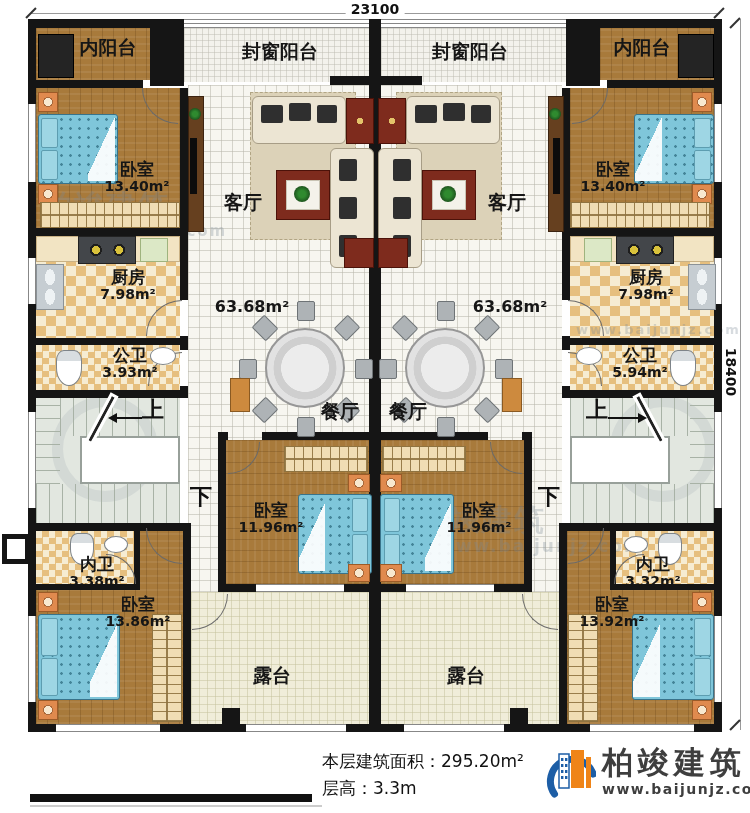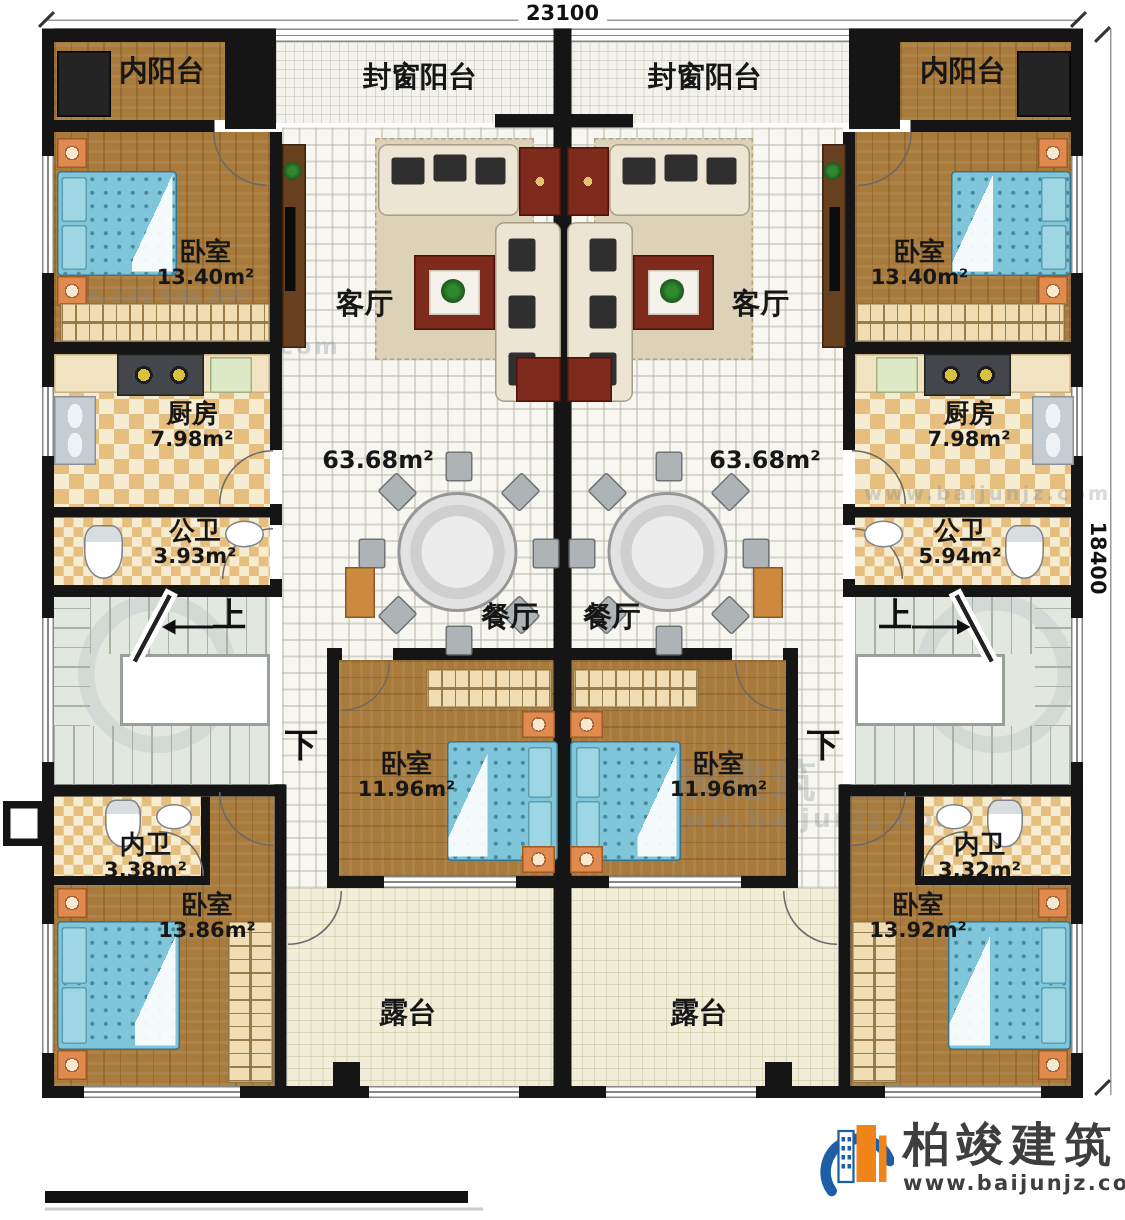--- a/index.html
+++ b/index.html
@@ -403,20 +403,24 @@
   </div>
   <div class="rlabel" style="left:612px;top:612px;">
     <span class="rname">卧室</span>
     <span class="rarea">13.92m²</span>
   </div>
   <div class="rlabel big" style="left:272px;top:676px;">露台</div>
   <div class="rlabel big" style="left:466px;top:676px;">露台</div>
 
   <div class="ft-bar" style="left:30px;top:794px;width:282px;height:8px;"></div>
   <div class="ft-thin" style="left:30px;top:805px;width:292px;height:2px;"></div>
+  <div class="ft-info" style="left:322px;top:748px;">
+    <div><span>本层建筑面积：</span><span>295.20m²</span></div>
+    <div><span>层高：</span><span>3.3m</span></div>
+  </div>
   <div class="abs" style="left:538px;top:742px;width:58px;height:58px;">
     <svg width="58" height="58" viewBox="0 0 58 58">
       <path d="M10 47 A22 22 0 1 1 53 40" fill="none" stroke="#1d5ea6" stroke-width="7" stroke-linecap="round" transform="rotate(-18 29 29)"></path>
       <rect x="33" y="8" width="13" height="38" fill="#ef8418"></rect>
       <rect x="48" y="15" width="5" height="31" fill="#ef8418"></rect>
       <rect x="21" y="12" width="10" height="34" fill="#ffffff" stroke="#1d5ea6" stroke-width="1.5"></rect>
       <g fill="#1d5ea6">
         <rect x="23" y="16" width="2.4" height="3"></rect>
           <rect x="27" y="16" width="2.4" height="3"></rect>
         <rect x="23" y="22" width="2.4" height="3"></rect>

